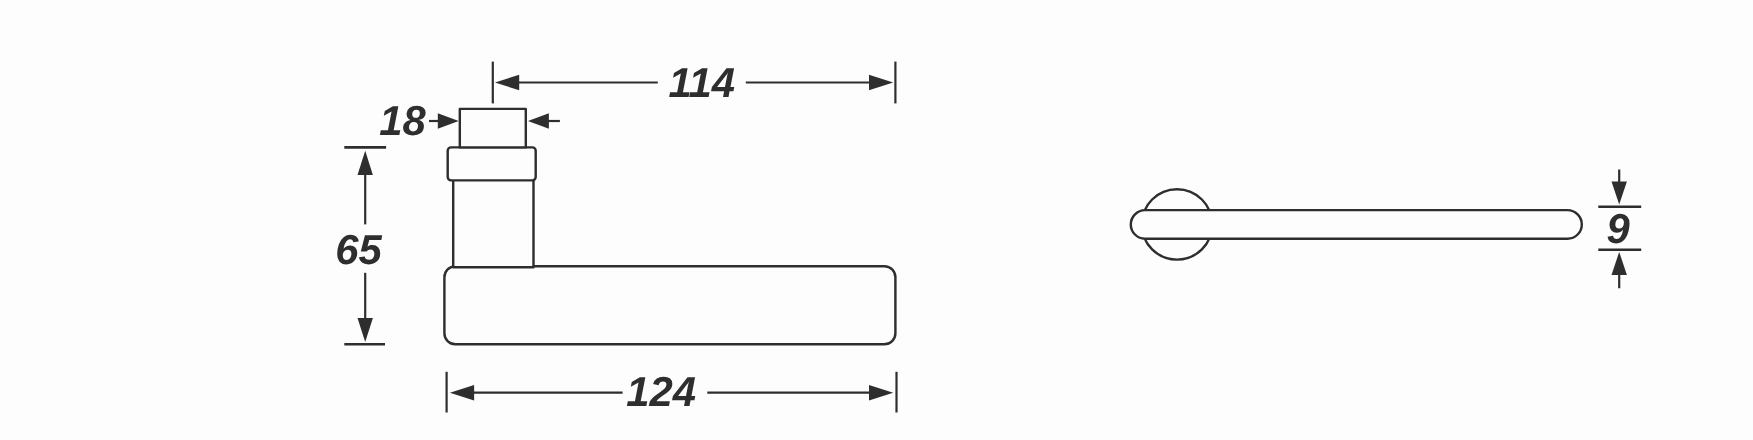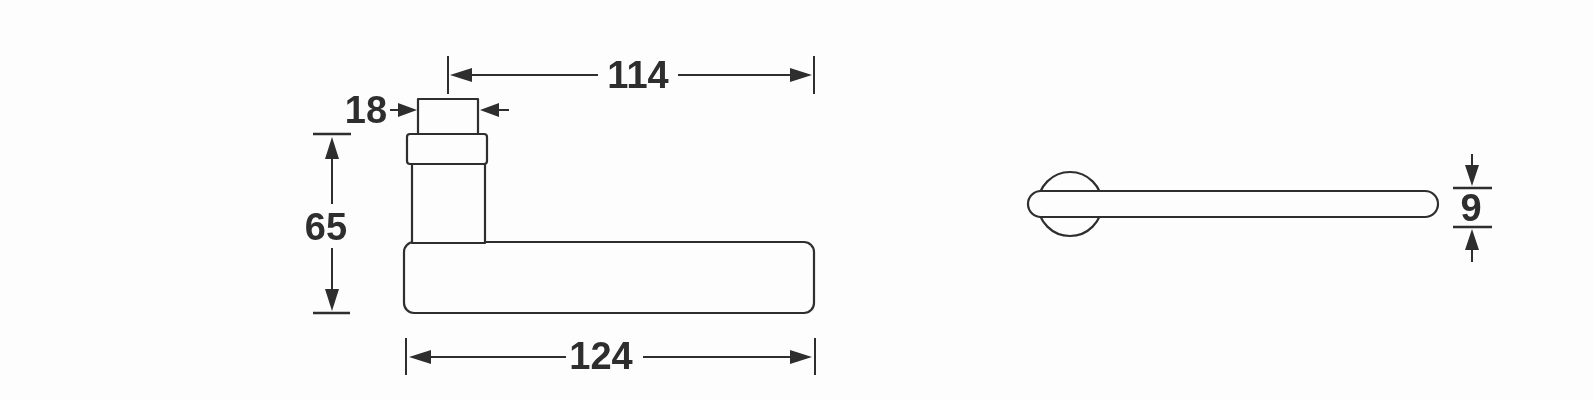--- a/index.html
+++ b/index.html
@@ -11,20 +11,21 @@
     margin: 0;
     padding: 0;
     width: 1594px;
     height: 400px;
     background: var(--bg);
     overflow: hidden;
   }
   .canvas-wrap {
     width: 1594px;
     height: 324px;
+    font-style: italic;
   }
   svg { display: block; }
   .outline {
     fill: var(--bg);
     stroke: var(--line);
     stroke-width: 2.2;
     stroke-linejoin: round;
   }
   .dim {
     stroke: var(--line);

